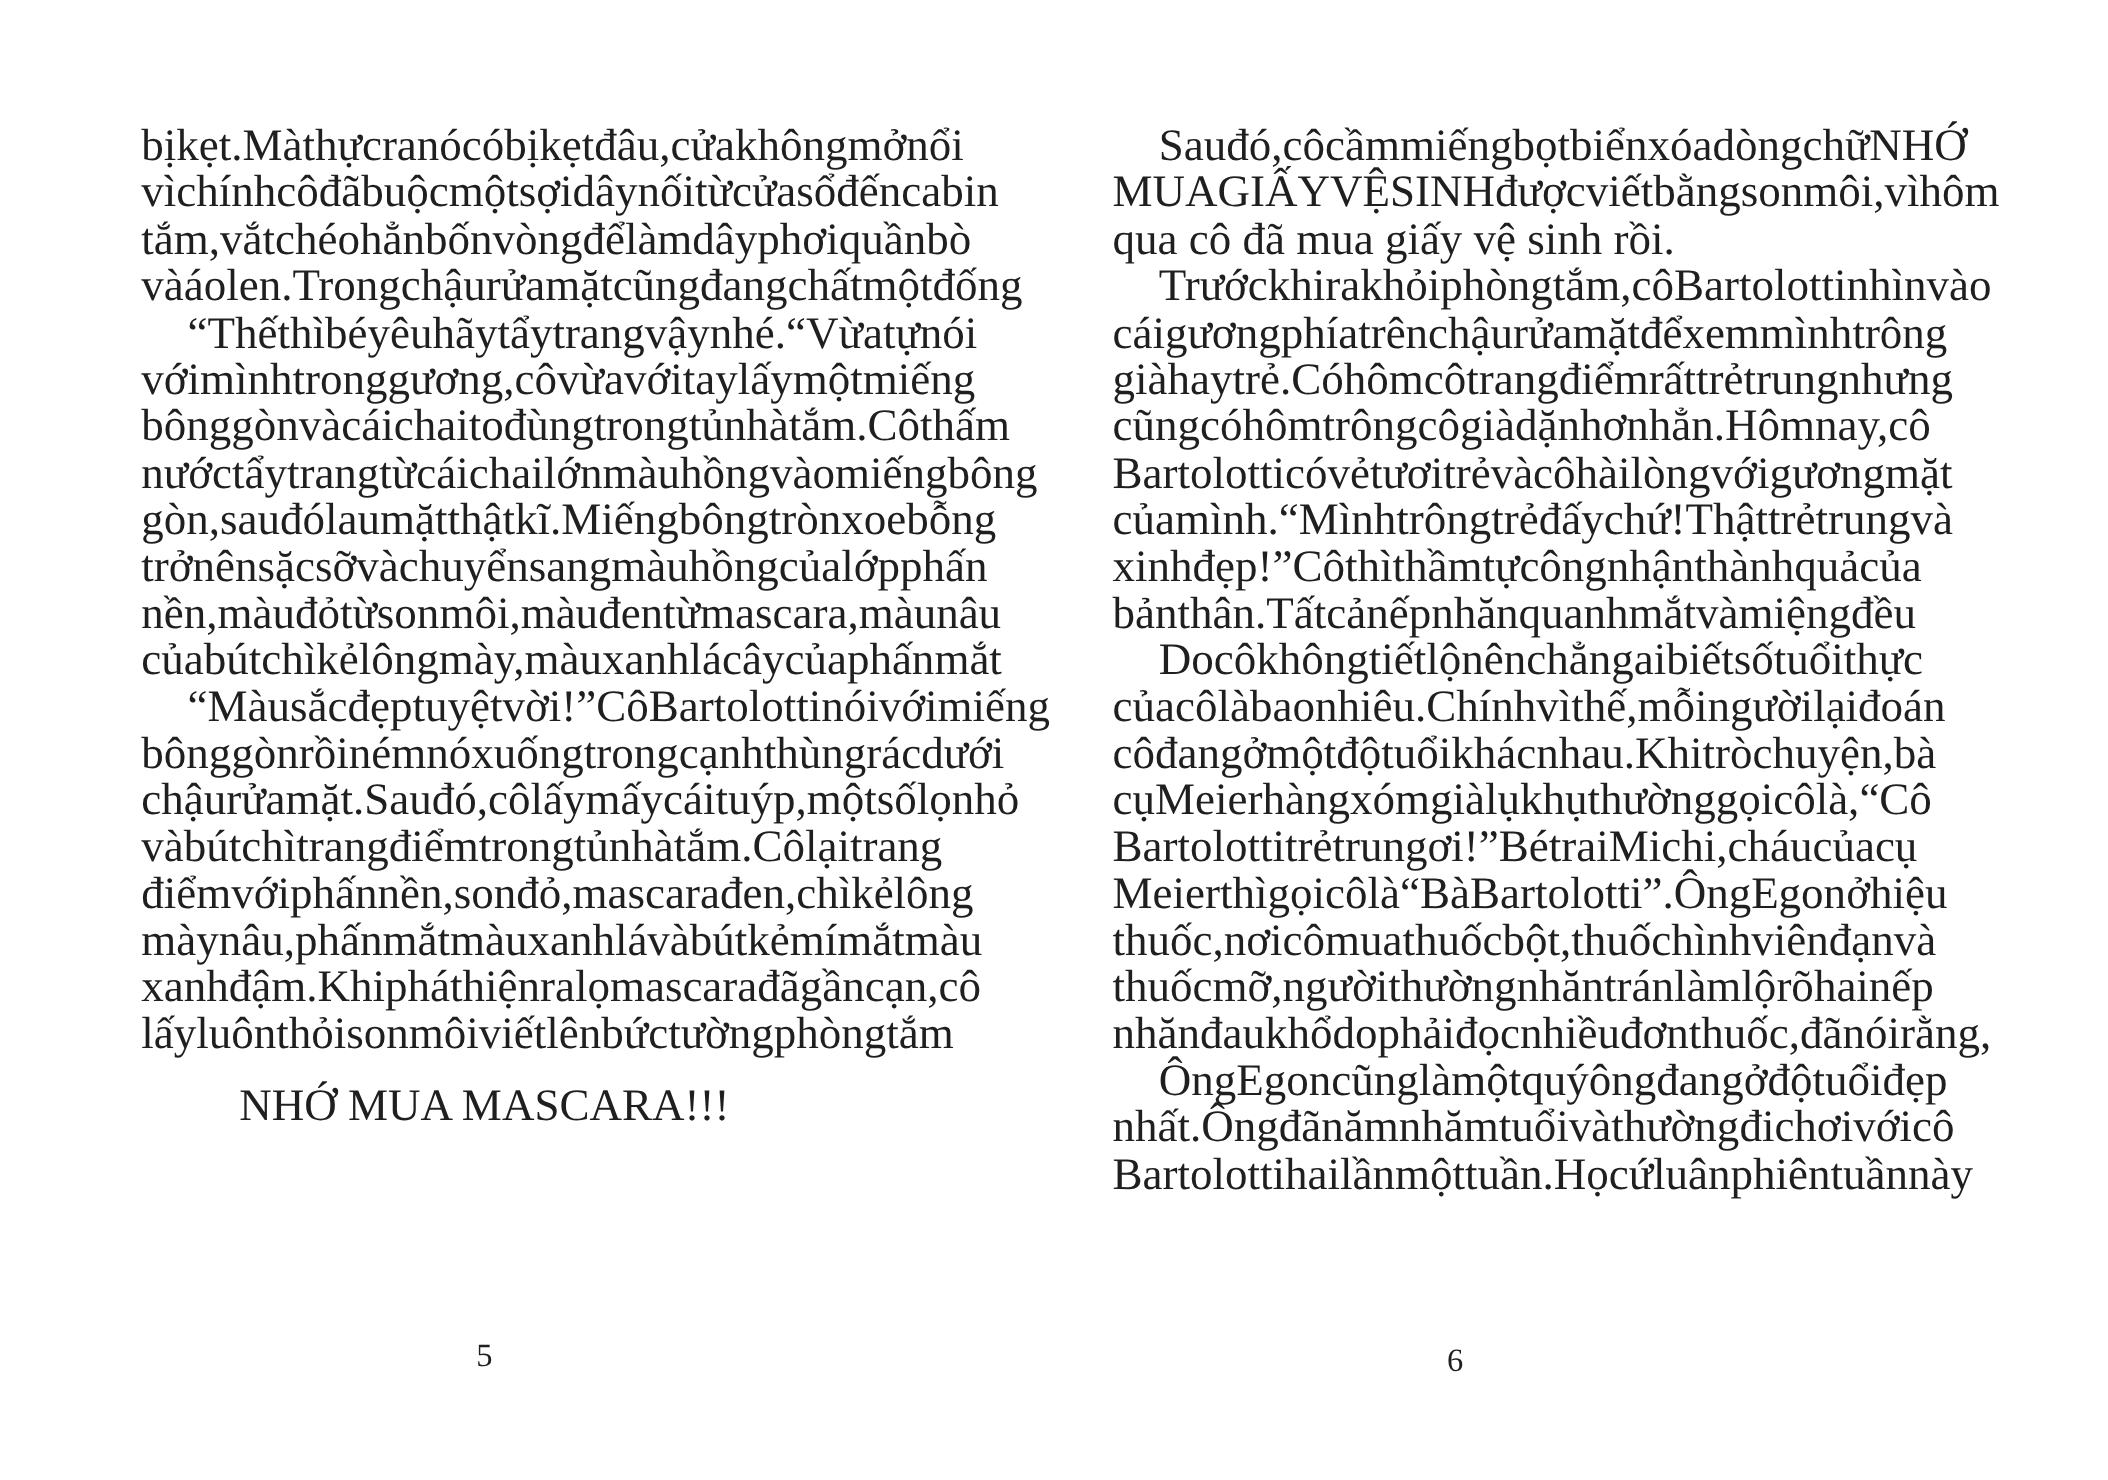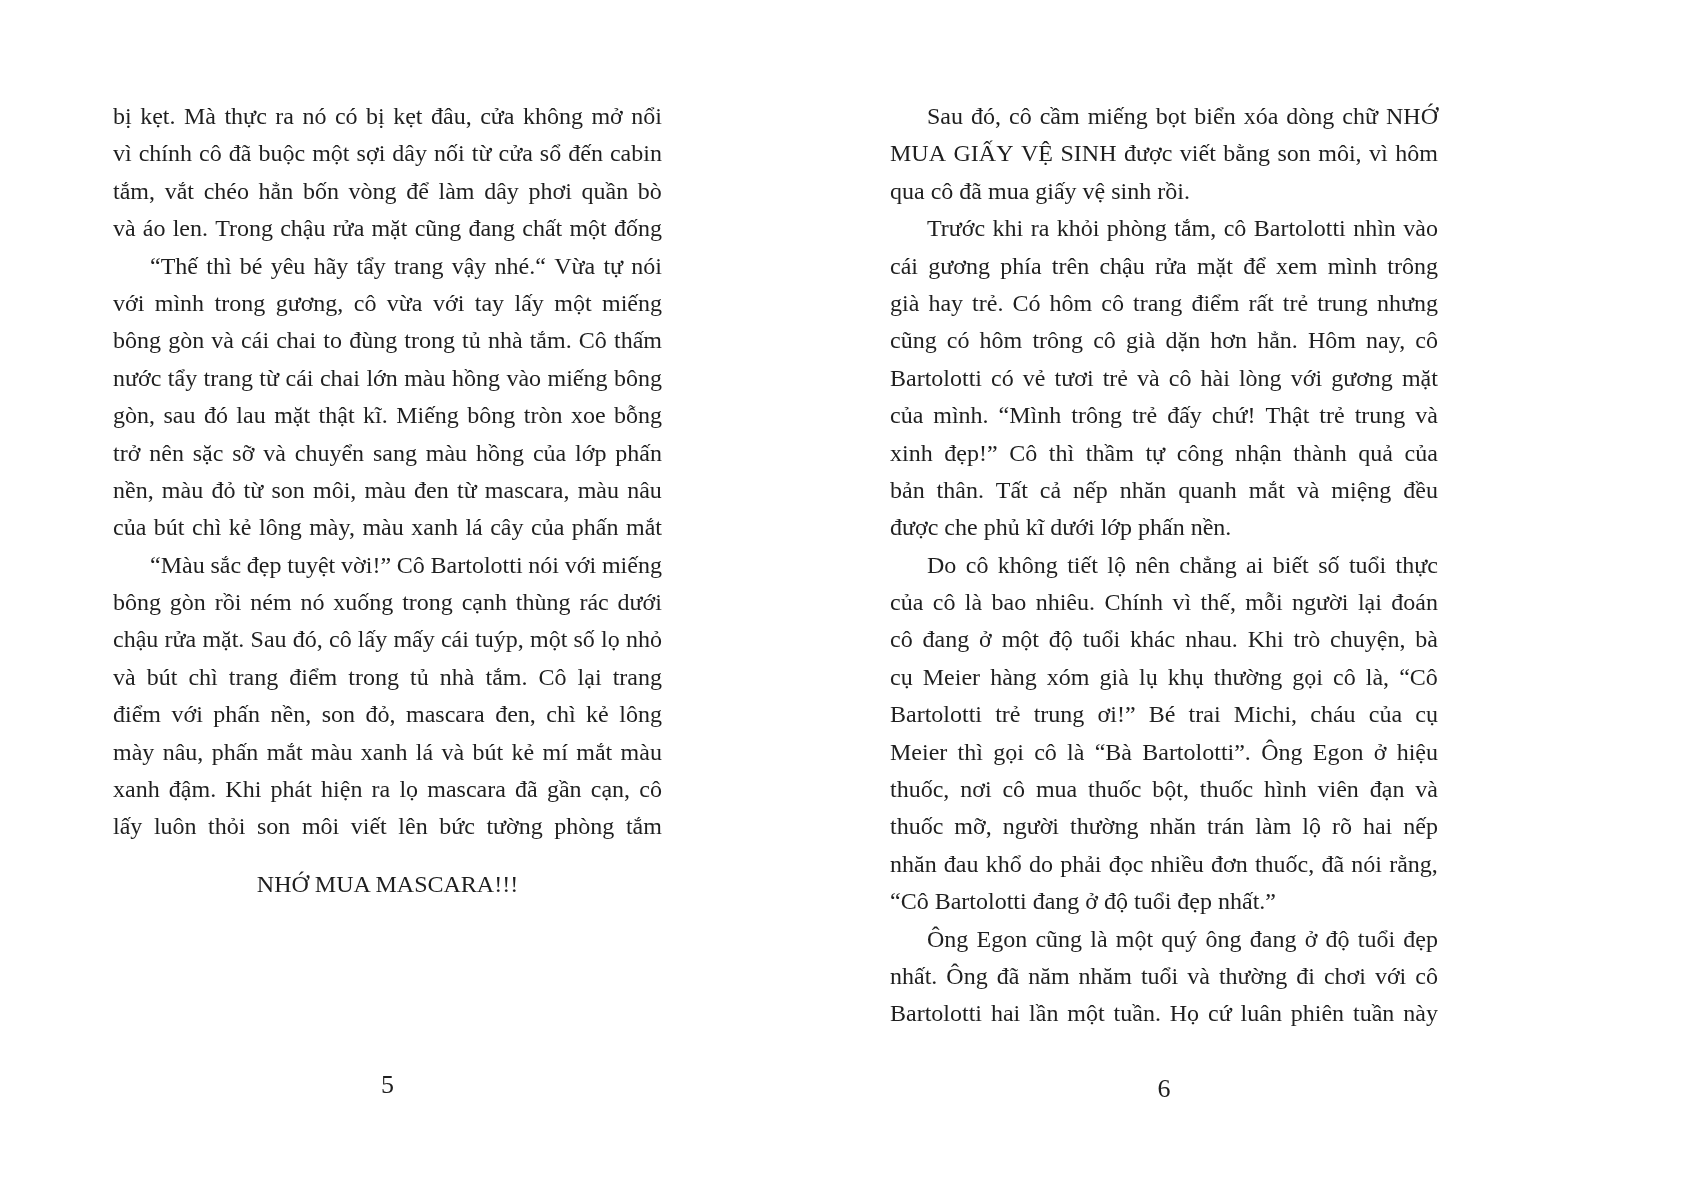--- a/index.html
+++ b/index.html
@@ -11,21 +11,21 @@
     position: relative;
     width: 1686px;
     height: 1184px;
     font-family: "Liberation Serif", "DejaVu Serif", serif;
     color: #1f1f1f;
     overflow: hidden;
   }
   .text-block {
     position: absolute;
     top: 98px;
-    font-size: 24px;
+    font-size: 36px;
     line-height: 37.4px;
   }
   #page-left-text  { left: 113px; width: 549px; }
   #page-right-text { left: 890px; width: 548px; }
 
   .para { margin: 0; }
   .line {
     height: 37.4px;
     line-height: 37.4px;
     white-space: nowrap;
@@ -481,21 +481,20 @@
         <span>Tất</span>
         <span>cả</span>
         <span>nếp</span>
         <span>nhăn</span>
         <span>quanh</span>
         <span>mắt</span>
         <span>và</span>
         <span>miệng</span>
         <span>đều</span>
       </div>
-      <div class="line">được che phủ kĩ dưới lớp phấn nền.</div>
     </div>
     <div class="para body">
       <div class="line j ind">
         <span>Do</span>
         <span>cô</span>
         <span>không</span>
         <span>tiết</span>
         <span>lộ</span>
         <span>nên</span>
         <span>chẳng</span>
@@ -605,21 +604,20 @@
         <span>do</span>
         <span>phải</span>
         <span>đọc</span>
         <span>nhiều</span>
         <span>đơn</span>
         <span>thuốc,</span>
         <span>đã</span>
         <span>nói</span>
         <span>rằng,</span>
       </div>
-      <div class="line">“Cô Bartolotti đang ở độ tuổi đẹp nhất.”</div>
     </div>
     <div class="para body">
       <div class="line j ind">
         <span>Ông</span>
         <span>Egon</span>
         <span>cũng</span>
         <span>là</span>
         <span>một</span>
         <span>quý</span>
         <span>ông</span>

